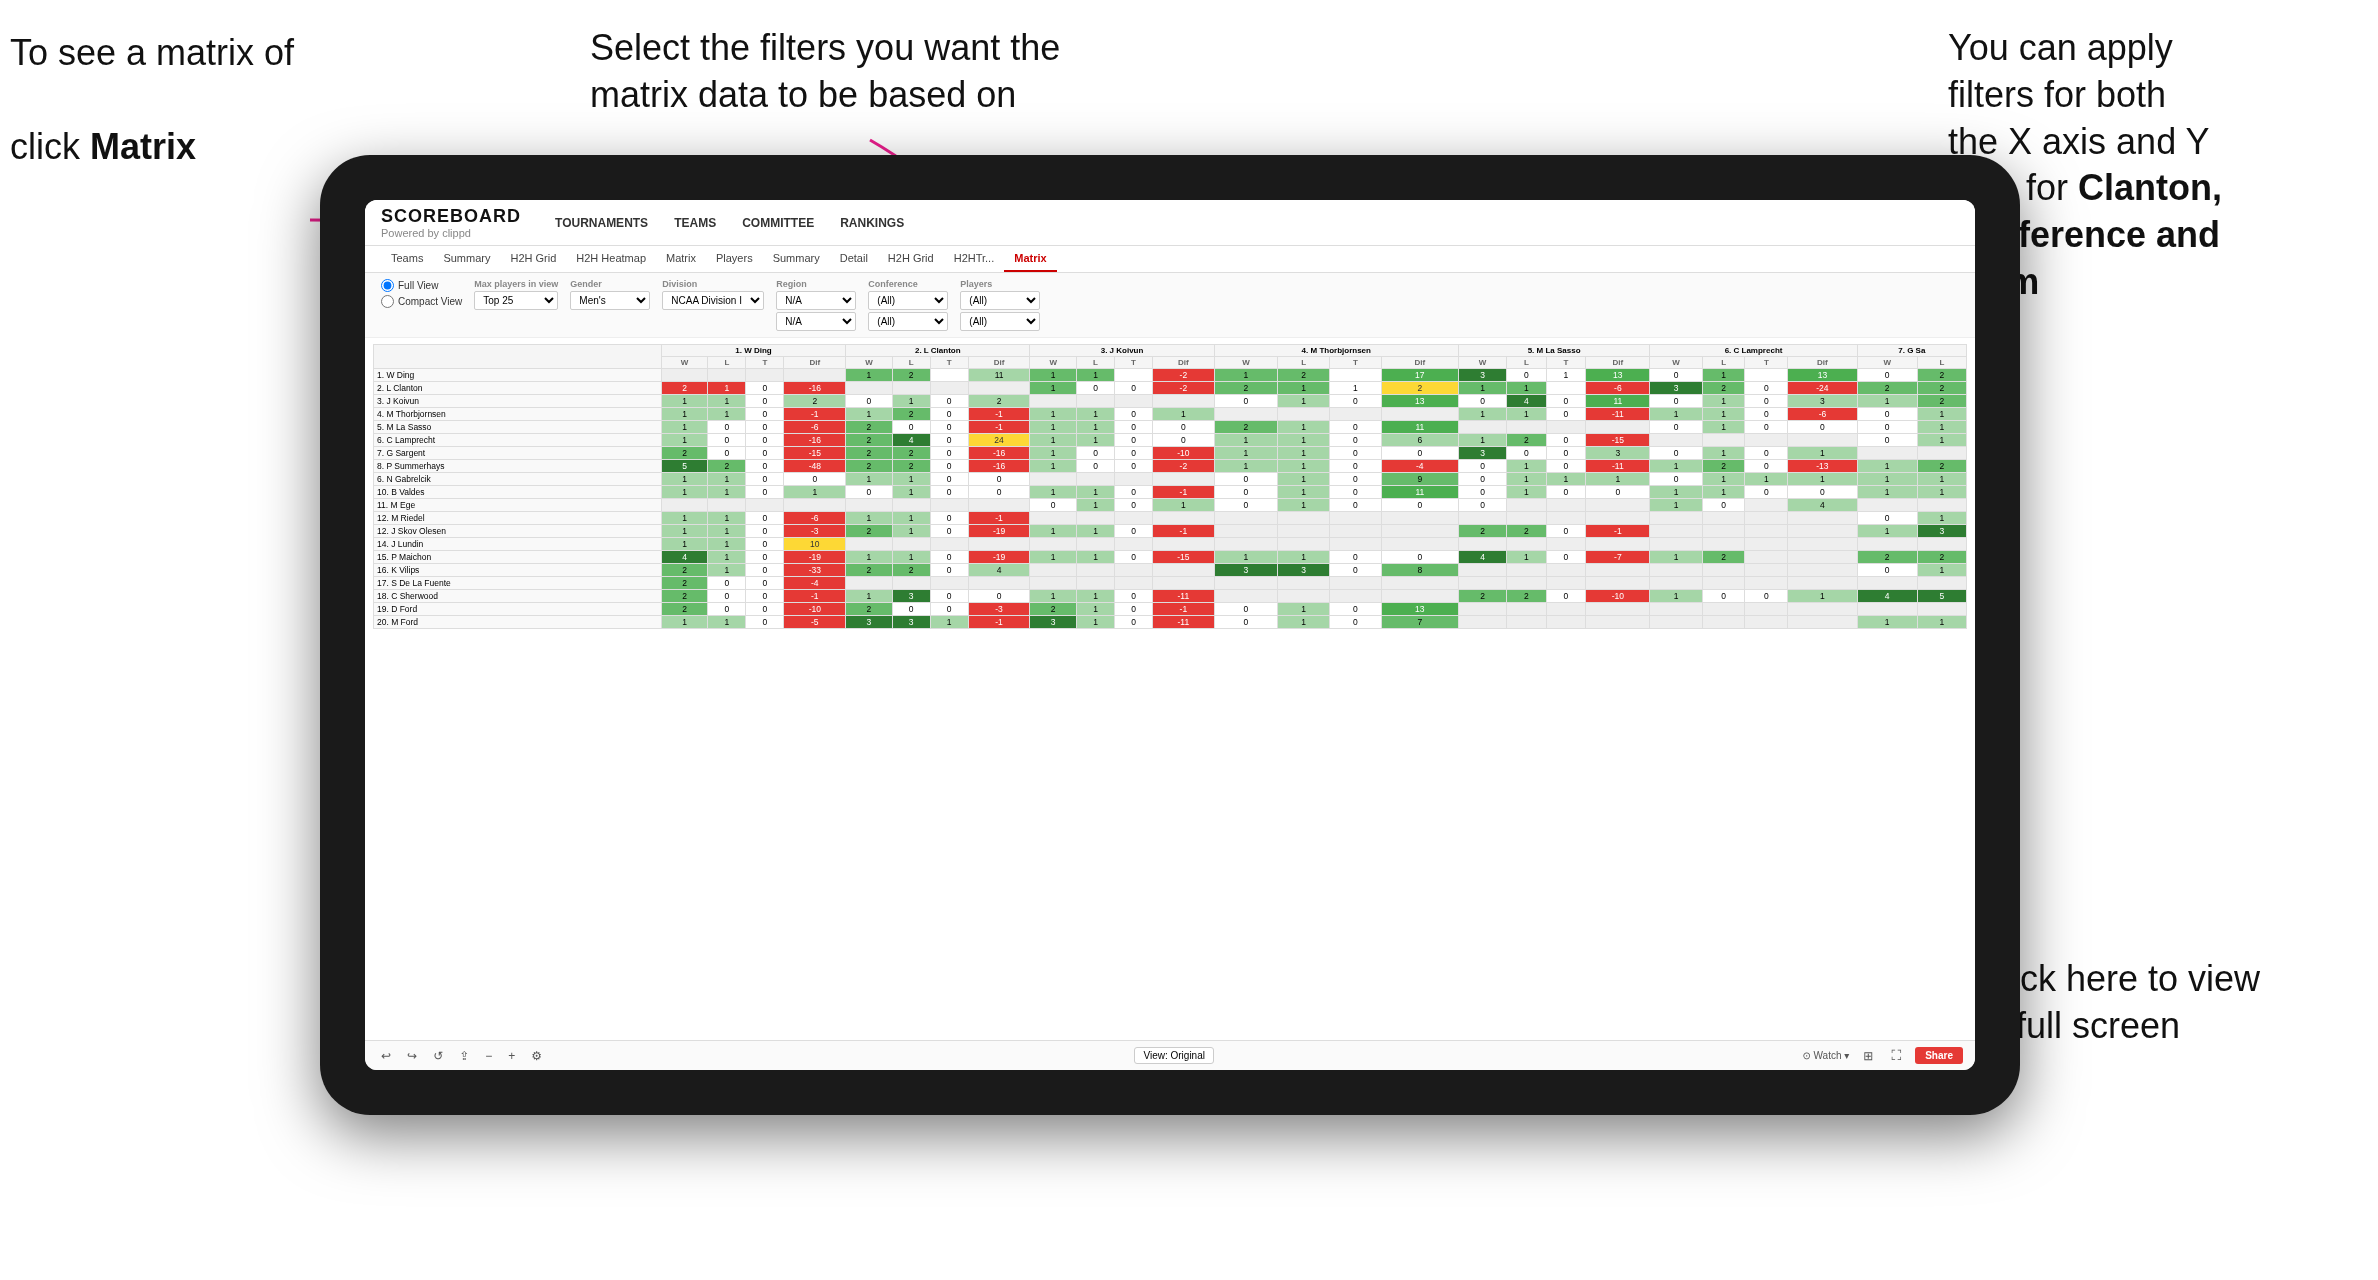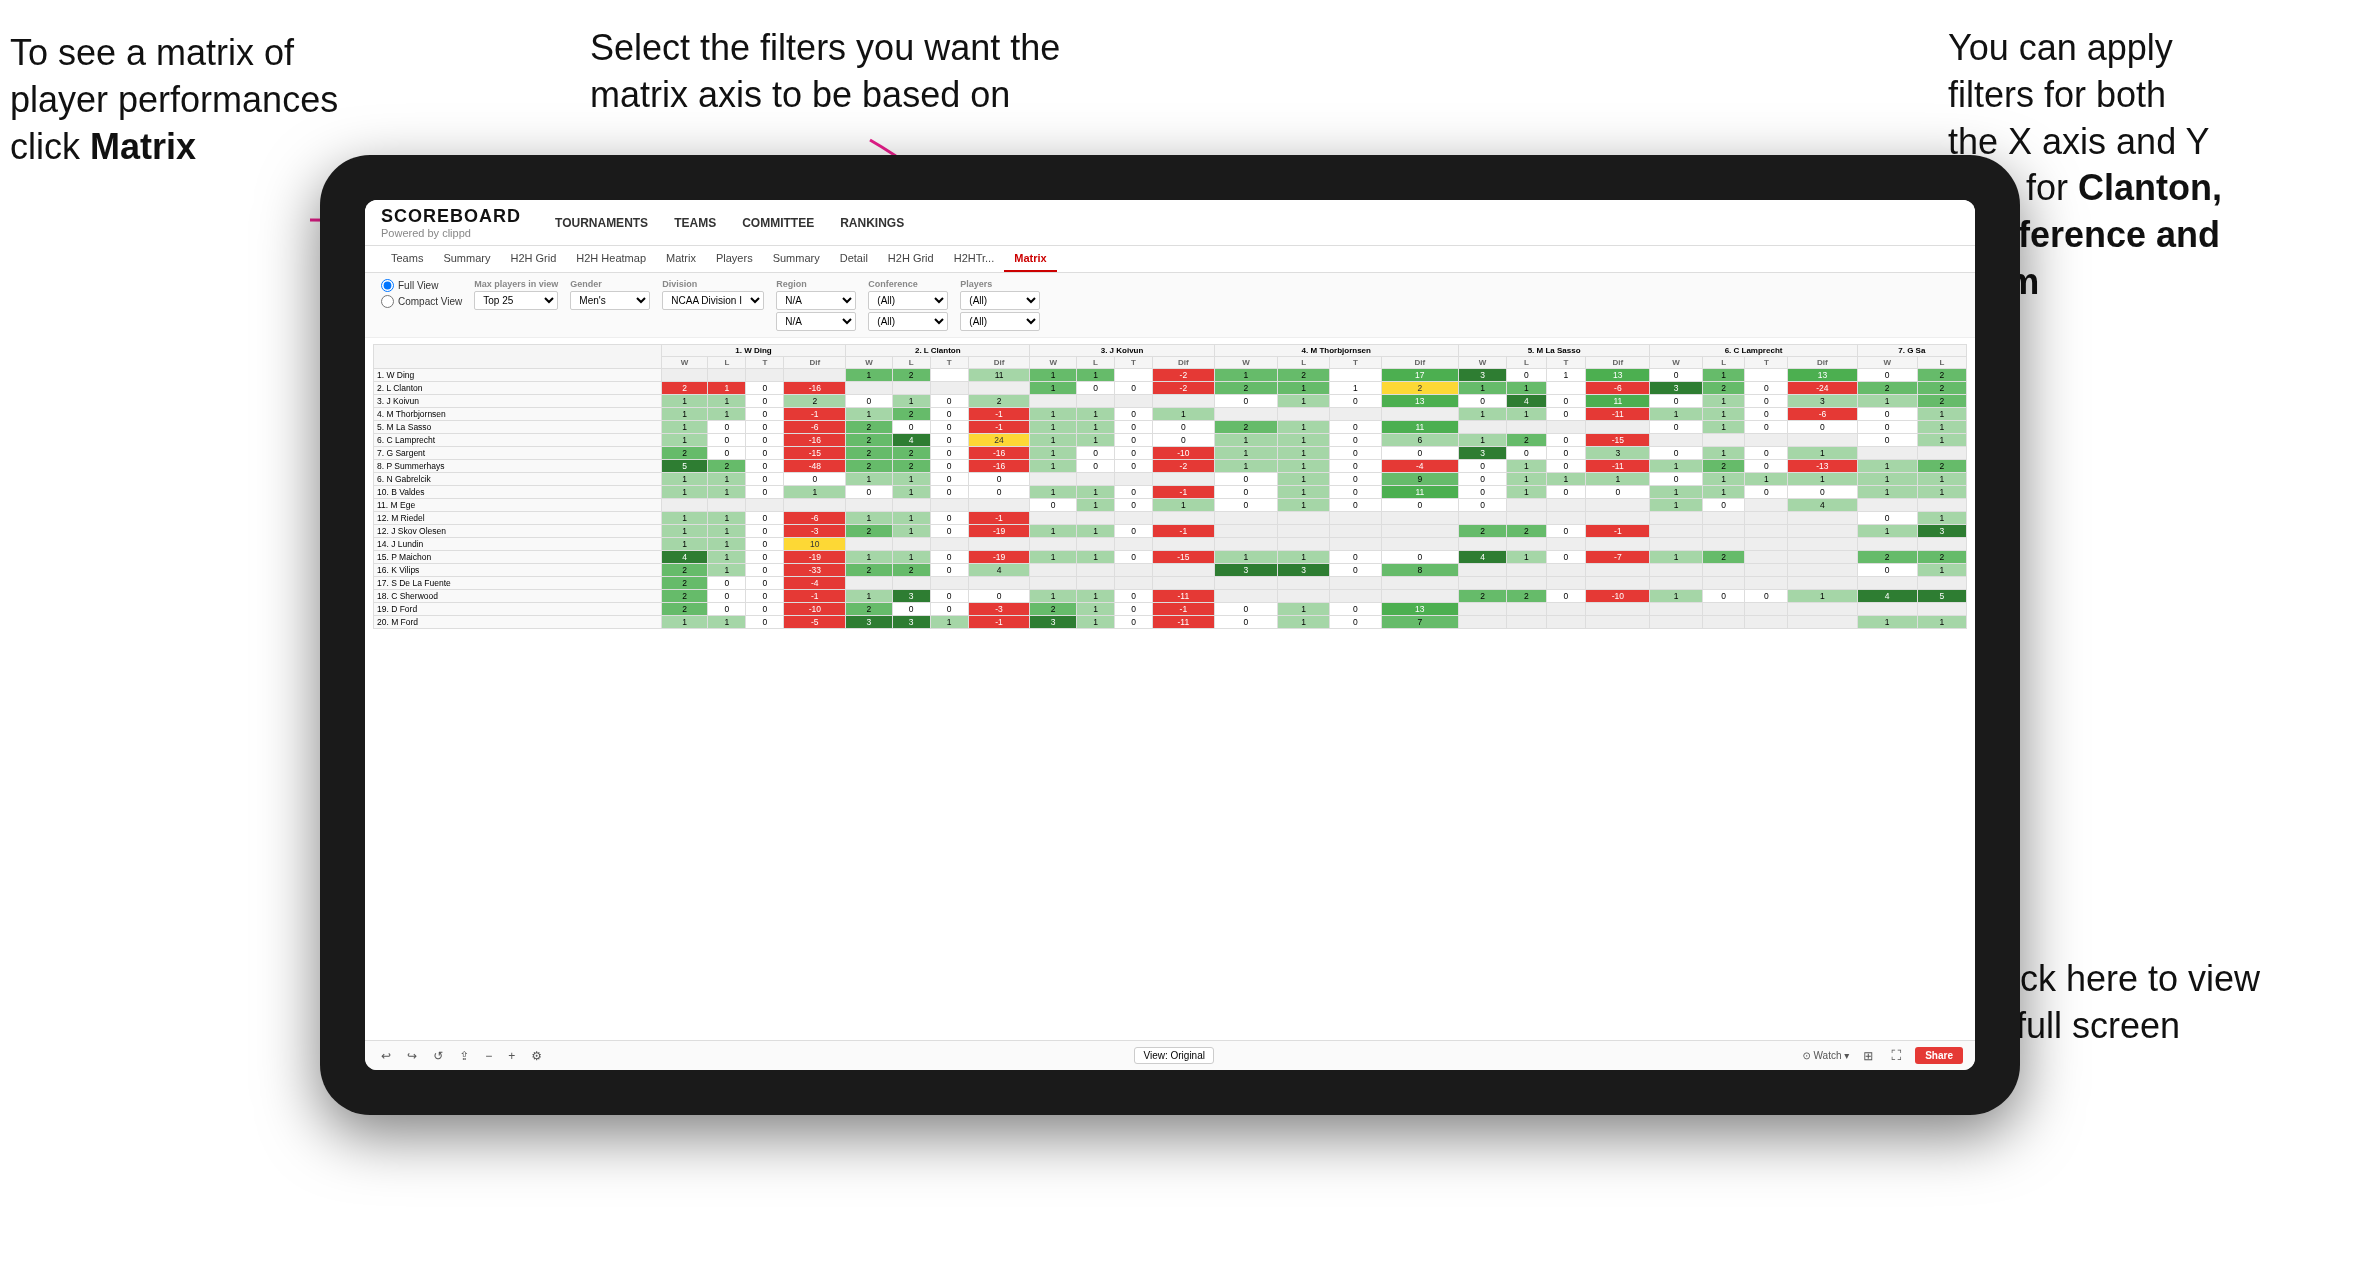--- a/index.html
+++ b/index.html
@@ -276,26 +276,26 @@
 
   <path class="arrow-line" d="M 870 140 C 940 180, 980 230, 1030 255"></path>
 
   <path class="arrow-line" d="M 1820 220 C 1750 240, 1600 260, 1510 260"></path>
 
   <path class="arrow-line" d="M 1900 980 C 1780 1020, 1650 1070, 1530 1095"></path>
 </svg>
 
 <div class="annotation annotation-topleft">
   <span>To see a matrix of</span><br>
-  <span>player performances</span><br>
+  <br>
   <span>click </span><strong>Matrix</strong>
 </div>
 
 <div class="annotation annotation-topcenter">
-  <span>Select the filters you want the matrix axis to be based on</span>
+  <span>Select the filters you want the matrix data to be based on</span>
 </div>
 
 <div class="annotation annotation-topright">
   <span>You  can apply</span><br>
   <span>filters for both</span><br>
   <span>the X axis and Y</span><br>
   <span>Axis for </span><strong>Clanton,</strong><br>
   <strong>Conference and</strong><br>
   <strong>Team</strong>
 </div>

